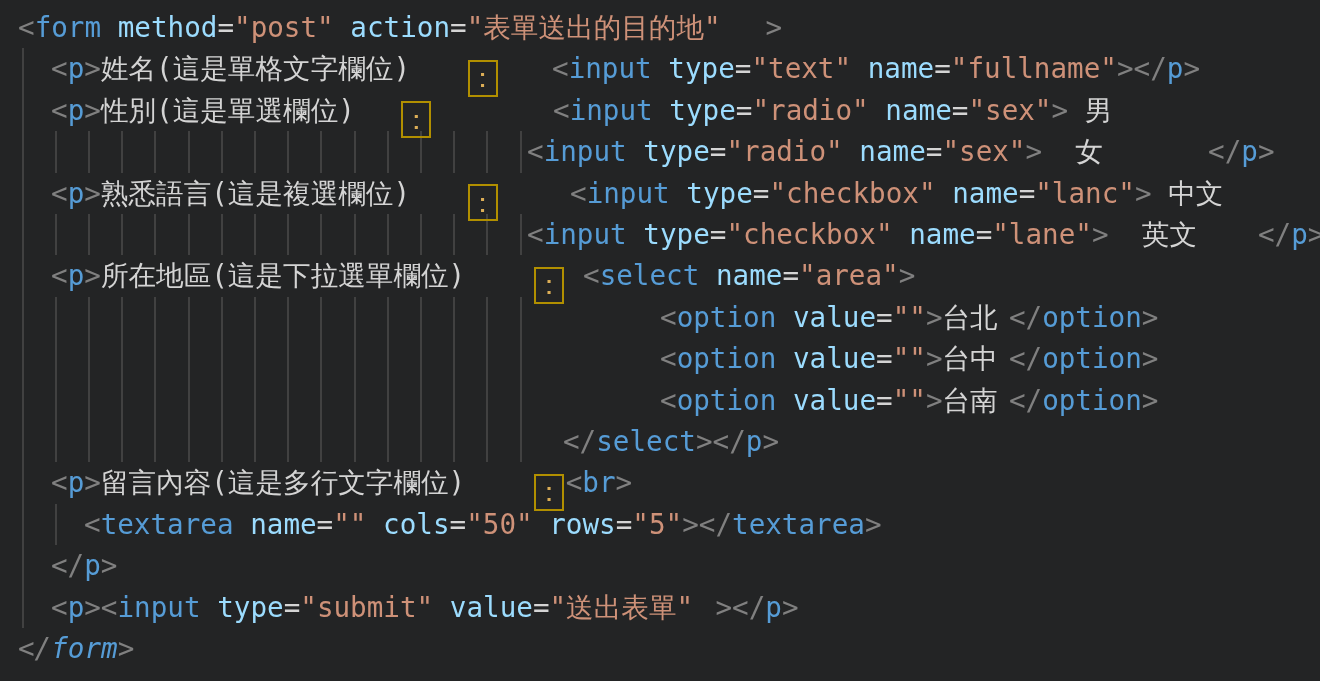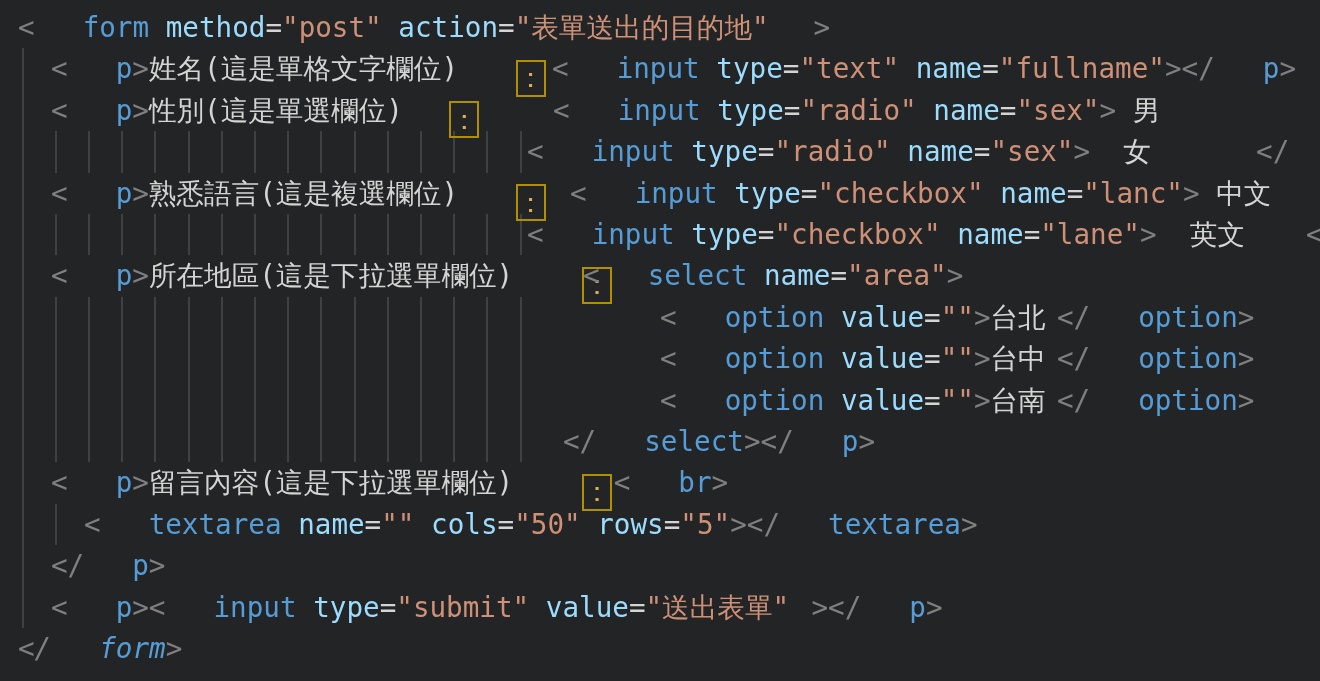--- a/index.html
+++ b/index.html
@@ -4,21 +4,21 @@
 <style>
   html,body{margin:0;padding:0;background:#1b1b1c;}
   #stage{position:relative;width:1320px;height:681px;overflow:hidden;
          background:var(--bg,#232425);
          font-family:"DejaVu Sans Mono","Liberation Mono",monospace;
          font-size:27.6px;line-height:41.4px;cursor:text;}
   .guide{position:absolute;width:2px;background:var(--guide,#414141);}
   .code-line{position:absolute;left:0;width:100%;height:41.4px;white-space:pre;}
   .seg{position:absolute;top:0;white-space:pre;}
   .tk-p{color:var(--punc,#808080);}
-  .tk-t{color:var(--tag,#569cd6);margin-left:48px;}
+  .tk-t{color:var(--tag,#569cd6);}
   .tk-a{color:var(--attr,#9cdcfe);}
   .tk-e{color:var(--eq,#d4d4d4);}
   .tk-s{color:var(--str,#ce9178);}
   .tk-x{color:var(--fg,#d4d4d4);}
   .pin{display:inline-block;white-space:pre;overflow:visible;}
   .colon-box{display:inline-flex;align-items:center;justify-content:center;
              box-sizing:border-box;width:30px;height:37px;margin:0 1.6px;
              border:2px solid var(--ubox,#b18f00);color:var(--colon,#dcae57);
              vertical-align:-9px;font-size:27.6px;}
 </style>
@@ -125,19 +125,19 @@
       <div class="code-line" style="top: 48.4px;"><span class="seg" style="left: 51px;"><span class="tk-p">&lt;</span><span class="tk-t">p</span><span class="tk-p">&gt;</span><span class="tk-x pin" style="width: 365.2px;">姓名(這是單格文字欄位)</span><span class="colon-box">：</span></span><span class="seg" style="left: 552px;"><span class="tk-p">&lt;</span><span class="tk-t">input</span><span class="tk-x"> </span><span class="tk-a">type</span><span class="tk-e">=</span><span class="tk-s">"text"</span><span class="tk-x"> </span><span class="tk-a">name</span><span class="tk-e">=</span><span class="tk-s">"fullname"</span><span class="tk-p">&gt;&lt;/</span><span class="tk-t">p</span><span class="tk-p">&gt;</span></span></div>
       <div class="code-line" style="top: 89.8px;"><span class="seg" style="left: 51px;"><span class="tk-p">&lt;</span><span class="tk-t">p</span><span class="tk-p">&gt;</span><span class="tk-x pin" style="width: 298.8px;">性別(這是單選欄位)</span><span class="colon-box">：</span></span><span class="seg" style="left: 553px;"><span class="tk-p">&lt;</span><span class="tk-t">input</span><span class="tk-x"> </span><span class="tk-a">type</span><span class="tk-e">=</span><span class="tk-s">"radio"</span><span class="tk-x"> </span><span class="tk-a">name</span><span class="tk-e">=</span><span class="tk-s">"sex"</span><span class="tk-p">&gt;</span><span class="tk-x pin" style="width: 49.8px;"> 男</span></span></div>
       <div class="code-line" style="top: 131.2px;"><span class="seg" style="left: 527px;"><span class="tk-p">&lt;</span><span class="tk-t">input</span><span class="tk-x"> </span><span class="tk-a">type</span><span class="tk-e">=</span><span class="tk-s">"radio"</span><span class="tk-x"> </span><span class="tk-a">name</span><span class="tk-e">=</span><span class="tk-s">"sex"</span><span class="tk-p">&gt;</span><span class="tk-x pin" style="width: 166px;">  女      </span><span class="tk-p">&lt;/</span><span class="tk-t">p</span><span class="tk-p">&gt;</span></span></div>
       <div class="code-line" style="top: 172.6px;"><span class="seg" style="left: 51px;"><span class="tk-p">&lt;</span><span class="tk-t">p</span><span class="tk-p">&gt;</span><span class="tk-x pin" style="width: 365.2px;">熟悉語言(這是複選欄位)</span><span class="colon-box">：</span></span><span class="seg" style="left: 570px;"><span class="tk-p">&lt;</span><span class="tk-t">input</span><span class="tk-x"> </span><span class="tk-a">type</span><span class="tk-e">=</span><span class="tk-s">"checkbox"</span><span class="tk-x"> </span><span class="tk-a">name</span><span class="tk-e">=</span><span class="tk-s">"lanc"</span><span class="tk-p">&gt;</span><span class="tk-x pin" style="width: 83px;"> 中文</span></span></div>
       <div class="code-line" style="top: 214px;"><span class="seg" style="left: 527px;"><span class="tk-p">&lt;</span><span class="tk-t">input</span><span class="tk-x"> </span><span class="tk-a">type</span><span class="tk-e">=</span><span class="tk-s">"checkbox"</span><span class="tk-x"> </span><span class="tk-a">name</span><span class="tk-e">=</span><span class="tk-s">"lane"</span><span class="tk-p">&gt;</span><span class="tk-x pin" style="width: 149.4px;">  英文   </span><span class="tk-p">&lt;/</span><span class="tk-t">p</span><span class="tk-p">&gt;</span></span></div>
       <div class="code-line" style="top: 255.4px;"><span class="seg" style="left: 51px;"><span class="tk-p">&lt;</span><span class="tk-t">p</span><span class="tk-p">&gt;</span><span class="tk-x pin" style="width: 431.6px;">所在地區(這是下拉選單欄位)</span><span class="colon-box">：</span></span><span class="seg" style="left: 583px;"><span class="tk-p">&lt;</span><span class="tk-t">select</span><span class="tk-x"> </span><span class="tk-a">name</span><span class="tk-e">=</span><span class="tk-s">"area"</span><span class="tk-p">&gt;</span></span></div>
       <div class="code-line" style="top: 296.8px;"><span class="seg" style="left: 660px;"><span class="tk-p">&lt;</span><span class="tk-t">option</span><span class="tk-x"> </span><span class="tk-a">value</span><span class="tk-e">=</span><span class="tk-s">""</span><span class="tk-p">&gt;</span><span class="tk-x pin" style="width: 66.4px;">台北</span><span class="tk-p">&lt;/</span><span class="tk-t">option</span><span class="tk-p">&gt;</span></span></div>
       <div class="code-line" style="top: 338.2px;"><span class="seg" style="left: 660px;"><span class="tk-p">&lt;</span><span class="tk-t">option</span><span class="tk-x"> </span><span class="tk-a">value</span><span class="tk-e">=</span><span class="tk-s">""</span><span class="tk-p">&gt;</span><span class="tk-x pin" style="width: 66.4px;">台中</span><span class="tk-p">&lt;/</span><span class="tk-t">option</span><span class="tk-p">&gt;</span></span></div>
       <div class="code-line" style="top: 379.6px;"><span class="seg" style="left: 660px;"><span class="tk-p">&lt;</span><span class="tk-t">option</span><span class="tk-x"> </span><span class="tk-a">value</span><span class="tk-e">=</span><span class="tk-s">""</span><span class="tk-p">&gt;</span><span class="tk-x pin" style="width: 66.4px;">台南</span><span class="tk-p">&lt;/</span><span class="tk-t">option</span><span class="tk-p">&gt;</span></span></div>
       <div class="code-line" style="top: 421px;"><span class="seg" style="left: 563px;"><span class="tk-p">&lt;/</span><span class="tk-t">select</span><span class="tk-p">&gt;&lt;/</span><span class="tk-t">p</span><span class="tk-p">&gt;</span></span></div>
-      <div class="code-line" style="top: 462.4px;"><span class="seg" style="left: 51px;"><span class="tk-p">&lt;</span><span class="tk-t">p</span><span class="tk-p">&gt;</span><span class="tk-x pin" style="width: 431.6px;">留言內容(這是下拉選單欄位)</span><span class="colon-box">：</span><span class="tk-p">&lt;</span><span class="tk-t">br</span><span class="tk-p">&gt;</span></span></div>
+      <div class="code-line" style="top: 462.4px;"><span class="seg" style="left: 51px;"><span class="tk-p">&lt;</span><span class="tk-t">p</span><span class="tk-p">&gt;</span><span class="tk-x pin" style="width: 431.6px;">留言內容(這是多行文字欄位)</span><span class="colon-box">：</span><span class="tk-p">&lt;</span><span class="tk-t">br</span><span class="tk-p">&gt;</span></span></div>
       <div class="code-line" style="top: 503.8px;"><span class="seg" style="left: 84px;"><span class="tk-p">&lt;</span><span class="tk-t">textarea</span><span class="tk-x"> </span><span class="tk-a">name</span><span class="tk-e">=</span><span class="tk-s">""</span><span class="tk-x"> </span><span class="tk-a">cols</span><span class="tk-e">=</span><span class="tk-s">"50"</span><span class="tk-x"> </span><span class="tk-a">rows</span><span class="tk-e">=</span><span class="tk-s">"5"</span><span class="tk-p">&gt;&lt;/</span><span class="tk-t">textarea</span><span class="tk-p">&gt;</span></span></div>
       <div class="code-line" style="top: 545.2px;"><span class="seg" style="left: 51px;"><span class="tk-p">&lt;/</span><span class="tk-t">p</span><span class="tk-p">&gt;</span></span></div>
       <div class="code-line" style="top: 586.6px;"><span class="seg" style="left: 51px;"><span class="tk-p">&lt;</span><span class="tk-t">p</span><span class="tk-p">&gt;&lt;</span><span class="tk-t">input</span><span class="tk-x"> </span><span class="tk-a">type</span><span class="tk-e">=</span><span class="tk-s">"submit"</span><span class="tk-x"> </span><span class="tk-a">value</span><span class="tk-e">=</span><span class="tk-s pin" style="width: 166px;">"送出表單"</span><span class="tk-p">&gt;&lt;/</span><span class="tk-t">p</span><span class="tk-p">&gt;</span></span></div>
       <div class="code-line" style="top: 628px;"><span class="seg" style="left: 18px; font-style: italic;"><span class="tk-p">&lt;/</span><span class="tk-t">form</span><span class="tk-p">&gt;</span></span></div>
     </div>
 </div>
 
 </body></html>

